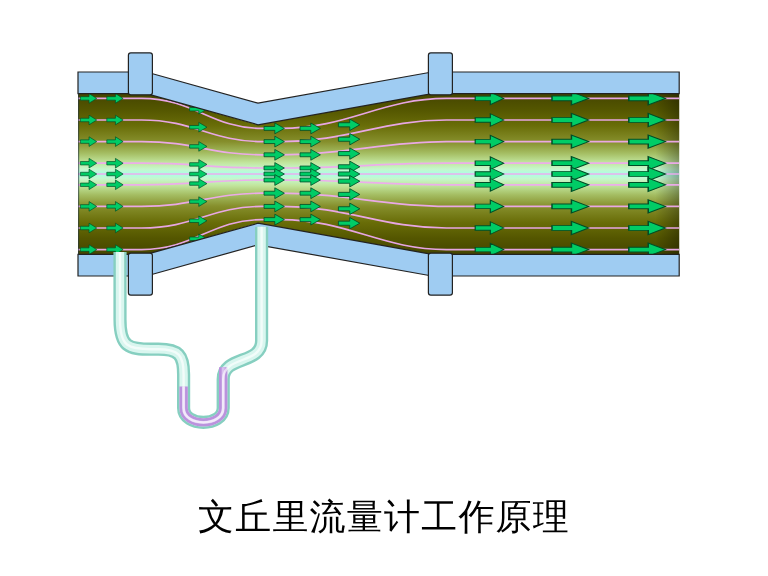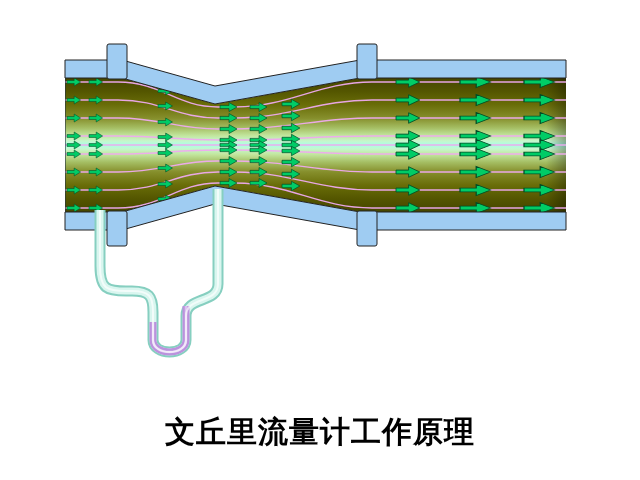--- a/index.html
+++ b/index.html
@@ -20,21 +20,20 @@
     position:absolute;
     left:0;
     right:0;
     top:414px;
     text-align:center;
     font-family:"Liberation Serif","DejaVu Serif",serif;
     font-size:30px;
     line-height:1.2;
     color:#000000;
     letter-spacing:1px;
-    font-weight:bold;
   }
 </style>
 </head>
 <body>
 
 <div class="page">
 
   <svg class="diagram-svg" width="640" height="400" viewBox="0 0 640 400" role="img">
     <defs>
       <linearGradient id="flowGrad" x1="0" y1="78" x2="0" y2="212" gradientUnits="userSpaceOnUse">

